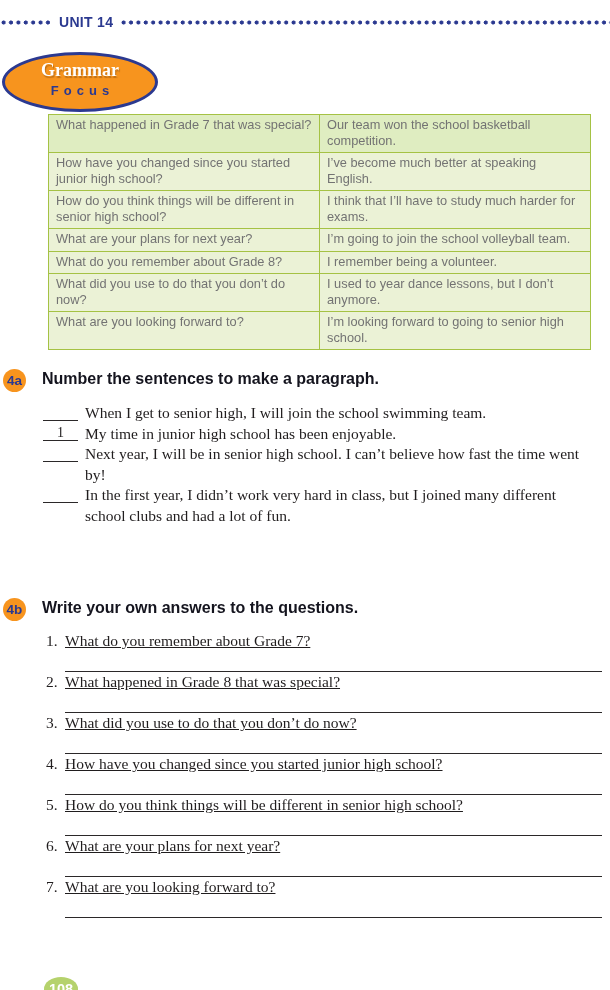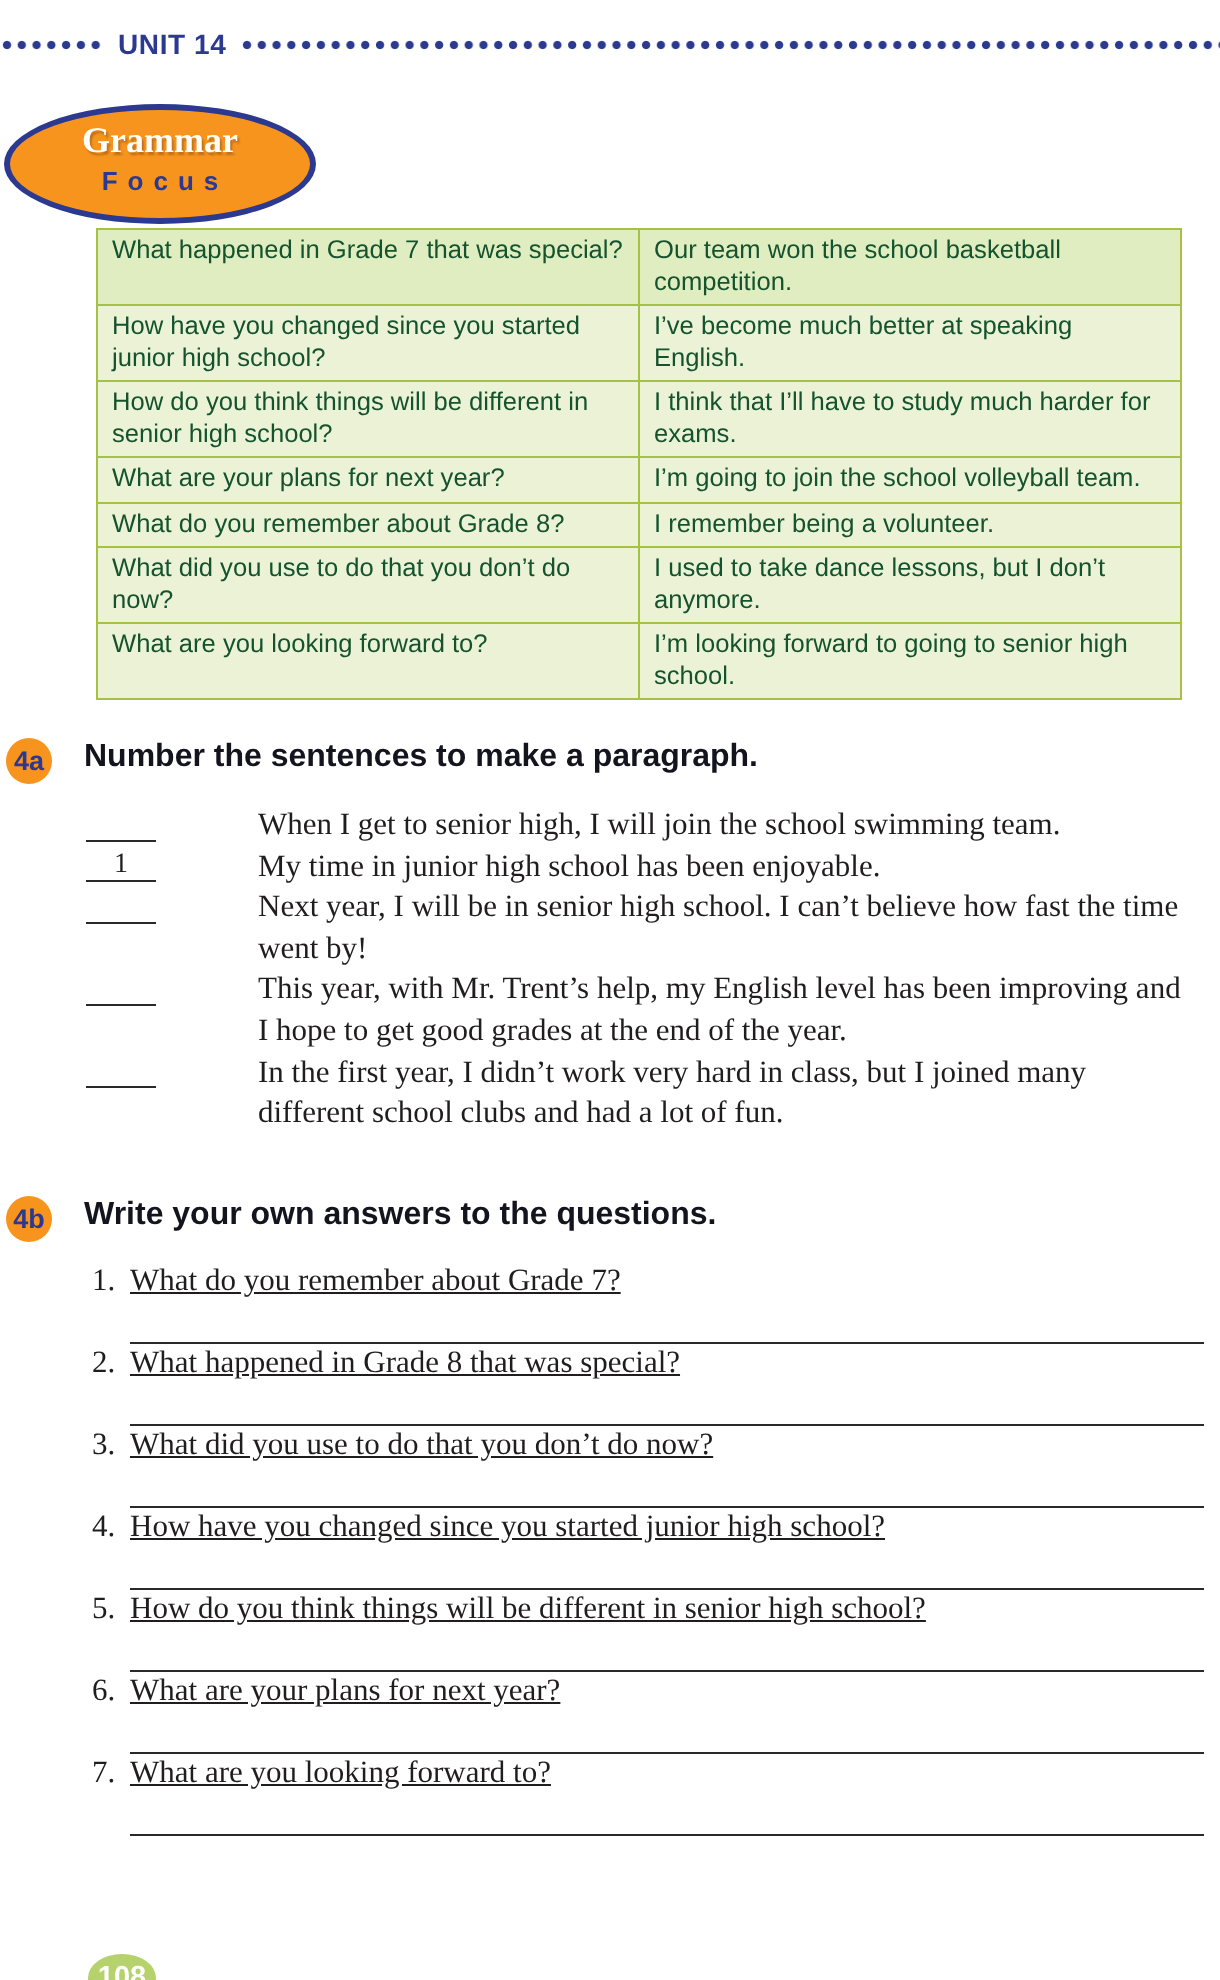--- a/index.html
+++ b/index.html
@@ -21,38 +21,38 @@
     background:var(--orange,#f7941e); border:3.5px solid var(--navy,#2b3990); border-radius:50%;
     text-align:center; padding-top:3px; }
   .gf-title { color:#ffffff; font-size:18px; font-weight:bold; line-height:25px;
     font-family:"Liberation Serif",serif; text-shadow:1px 1.5px 1px rgba(110,60,10,.4); }
   .gf-sub { color:var(--navy,#2b3990); font-family:"Liberation Sans",sans-serif; font-weight:bold;
     font-size:13px; letter-spacing:5px; line-height:16px; margin-left:5px; }
 
   
   .grammar-table { position:absolute; left:48px; top:114px; width:543px; border-collapse:collapse; }
   .grammar-table td { border:1.8px solid var(--table_border,#a5c244); background:var(--cell_bg,#ebf2d6);
-    font-family:"Liberation Sans",sans-serif; font-size:12.8px; line-height:15.5px; color:#14532d;
+    font-family:"Liberation Sans",sans-serif; font-size:12.8px; line-height:15.5px; color:#737373;
     padding:2px 5px 4px 7px; vertical-align:top; }
   .grammar-table td.q { width:258px; }
   .grammar-table tr.first td { background:var(--cell_bg_first,#dfedc1); }
 
   
   .sec { position:absolute; left:0; width:610px; }
   .sec-4a { top:368px; }
   .sec-4b { top:597px; }
   .badge { position:absolute; left:3px; top:1px; width:23px; height:23px; border-radius:50%;
     background:var(--orange,#f7941e); color:var(--navy,#2b3990); font-family:"Liberation Sans",sans-serif;
     font-weight:bold; font-size:13.5px; display:flex; align-items:center; justify-content:center; }
   .sec-title { margin:0 0 0 42px; font-size:16px; font-weight:bold; color:#14141e; line-height:22px;
     font-family:Liberation Sans, sans-serif; }
 
   
   .items { margin:13px 12px 0 43px; }
-  .item { display:flex; font-size:15.5px; line-height:20.6px; color:#201d1e;gap:44px; }
+  .item { display:flex; font-size:15.5px; line-height:20.6px; color:#201d1e; }
   .blank { width:35px; flex:0 0 35px; margin-right:7px; height:16.5px;
     border-bottom:1.5px solid #2b2829; text-align:center; font-size:14px; line-height:18px; }
   .itext { flex:1; max-width:505px; }
 
   
   .questions { margin:12px 0 0 46px; width:556px; }
   .qline { display:flex; font-size:15.5px; line-height:20px; color:#201d1e; }
   .qnum { width:19px; flex:0 0 19px; }
   .qtext { flex:1;text-decoration:underline; }
   .ansline { height:20px; border-bottom:1.5px solid #2b2829; margin-left:19px; }
@@ -95,21 +95,21 @@
       <tr>
         <td class="q">What are your plans for next year?</td>
         <td class="a">I’m going to join the school volleyball team.</td>
       </tr>
       <tr>
         <td class="q">What do you remember about Grade 8?</td>
         <td class="a">I remember being a volunteer.</td>
       </tr>
       <tr>
         <td class="q">What did you use to do that you don’t do now?</td>
-        <td class="a">I used to take dance lessons, but I don’t anymore.</td>
+        <td class="a">I used to year dance lessons, but I don’t anymore.</td>
       </tr>
       <tr>
         <td class="q">What are you looking forward to?</td>
         <td class="a">I’m looking forward to going to senior high school.</td>
       </tr>
     </tbody>
   </table>
 
   <section class="sec sec-4a">
     <span class="badge">4a</span>
@@ -119,24 +119,20 @@
         <span class="blank"></span>
         <span class="itext">When I get to senior high, I will join the school swimming team.</span>
       </div>
       <div class="item">
         <span class="blank">1</span>
         <span class="itext">My time in junior high school has been enjoyable.</span>
       </div>
       <div class="item">
         <span class="blank"></span>
         <span class="itext">Next year, I will be in senior high school. I can’t believe how fast the time went by!</span>
-      </div>
-      <div class="item">
-        <span class="blank"></span>
-        <span class="itext">This year, with Mr. Trent’s help, my English level has been improving and I hope to get good grades at the end of the year.</span>
       </div>
       <div class="item">
         <span class="blank"></span>
         <span class="itext">In the first year, I didn’t work very hard in class, but I joined many different school clubs and had a lot of fun.</span>
       </div>
     </div>
   </section>
 
   <section class="sec sec-4b">
     <span class="badge">4b</span>

